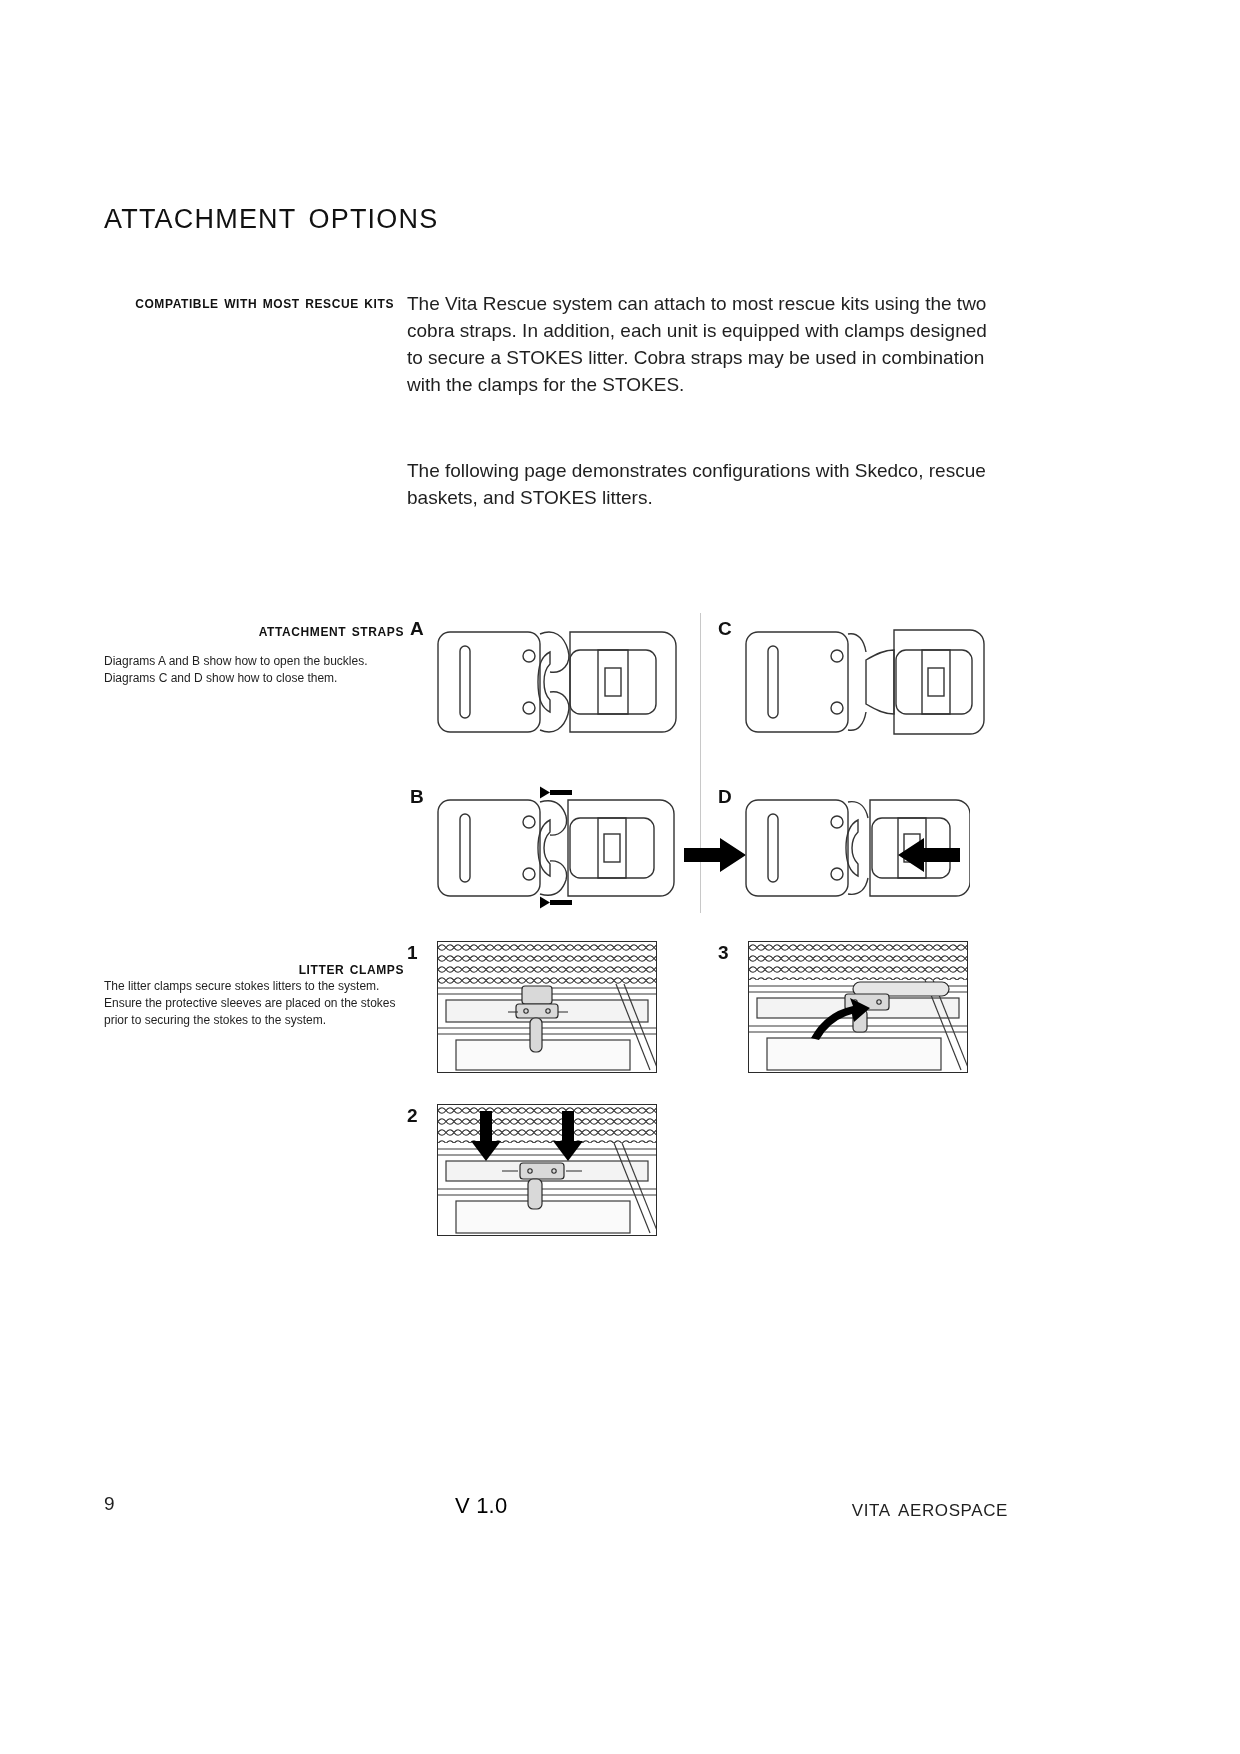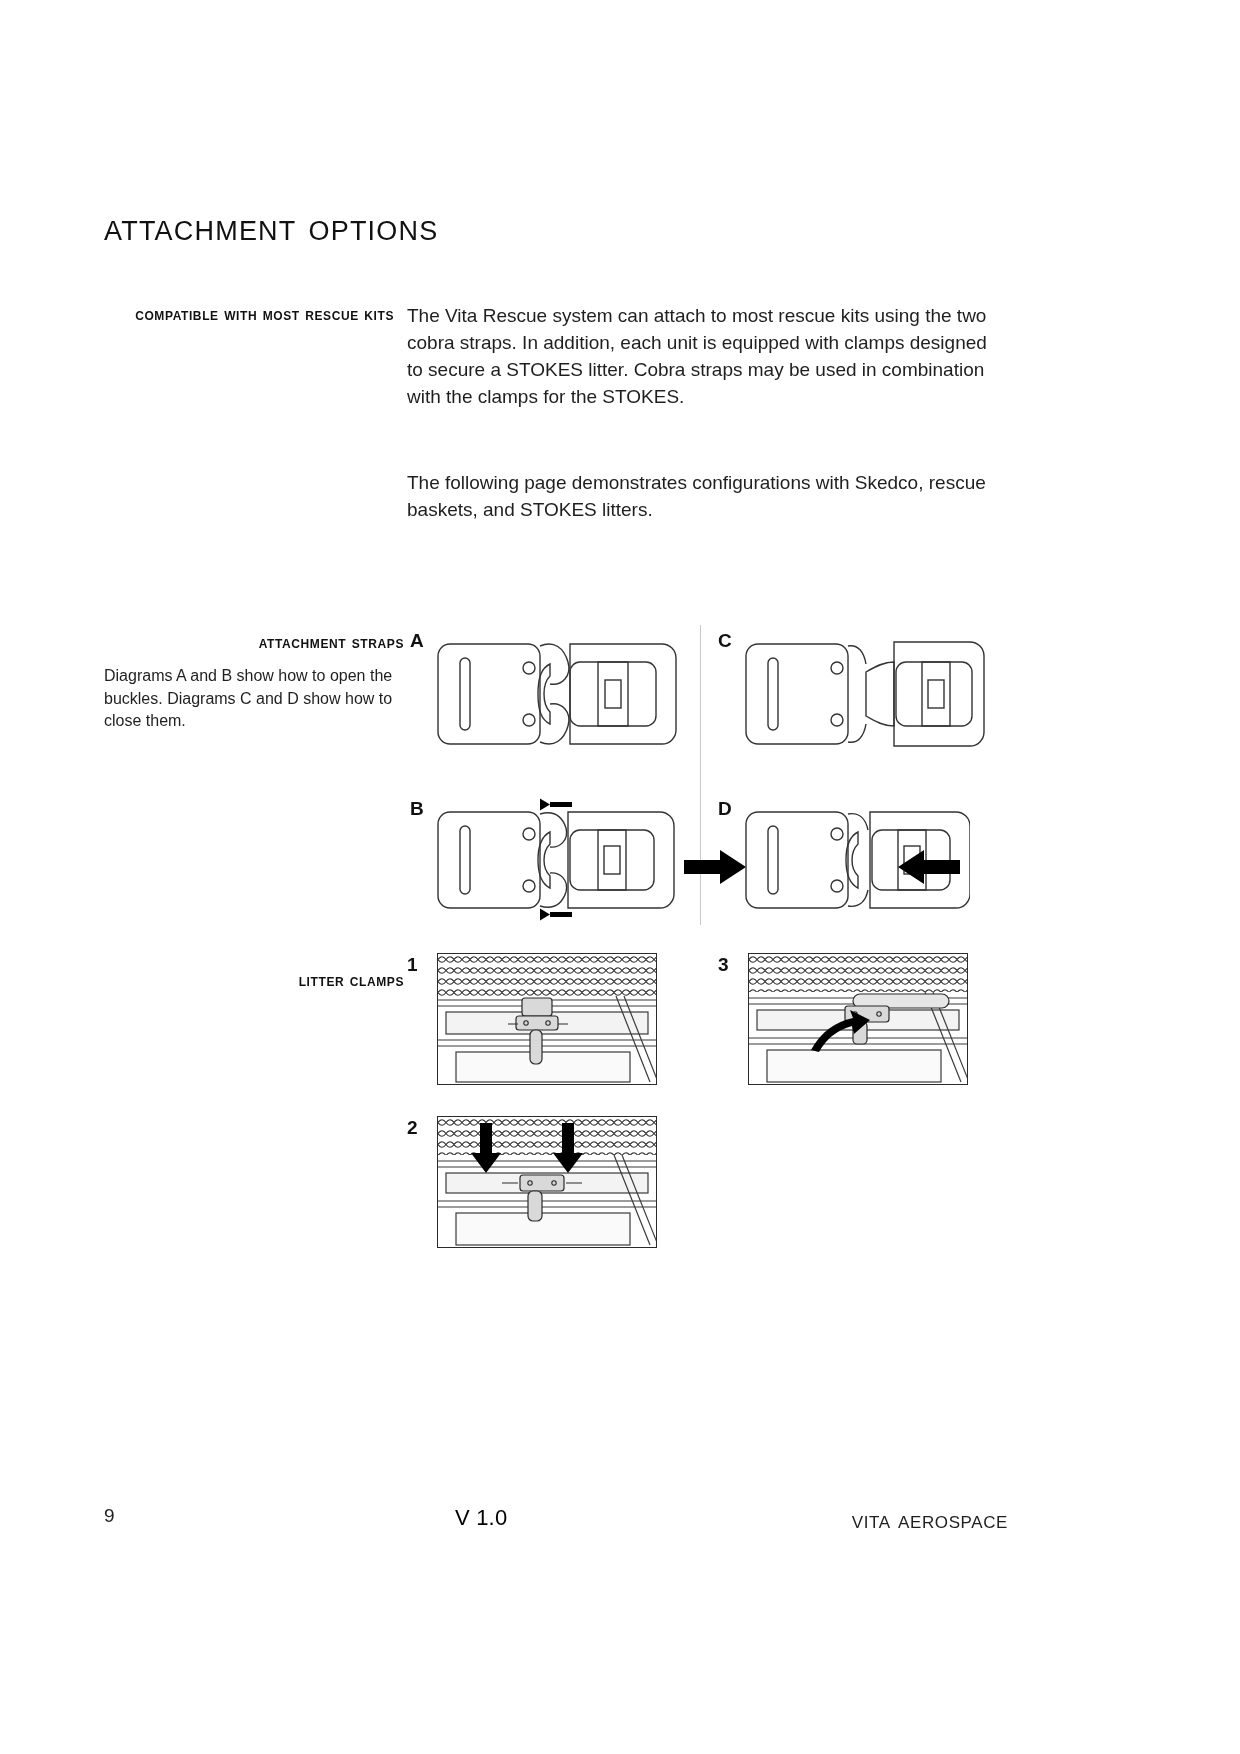--- a/index.html
+++ b/index.html
@@ -6,21 +6,21 @@
   body{
     width:1240px;height:1754px;
     background:#ffffff;
     font-family:"Liberation Sans", sans-serif;
     color:#1b1b1b;
     position:relative;
     overflow:hidden;
   }
   .page{
     position:absolute;
-    left:0;top:12px;
+    left:0;top:0;
     width:1240px;height:1740px;
   }
 
   
   .page-title{
     position:absolute;
     left:104px; top:193px;
     font-size:39px;
     font-weight:400;
     letter-spacing:1.2px;
@@ -47,21 +47,21 @@
   
   .body-text{
     position:absolute;
     font-size:19px;
     font-weight:400;
     line-height:1.42;
     color:#1f1f1f;
   }
   .body-sm{
     position:absolute;
-    font-size:16px;
+    font-size:12px;
     font-weight:400;
     line-height:1.42;
     color:#1f1f1f;
   }
 
   
   .fig-label{
     position:absolute;
     font-size:19px;
     font-weight:700;
@@ -221,20 +221,21 @@
   </div>
 
   <div class="fig" style="left:898px; top:838px;">
     <svg width="62" height="34" viewBox="0 0 62 34">
       <path d="M62,10 h-36 v-10 l-26,17 26,17 v-10 h36 z" fill="#000"></path>
     </svg>
   </div>
 
   <div class="sec-head" style="left:104px; top:942px; width:300px;margin-top:15px;">Litter Clamps</div>
 
+  <div class="body-sm" style="left:104px; top:978px; width:300px;">The litter clamps secure stokes litters to the system.  Ensure the protective sleeves are placed on the stokes prior to securing the stokes to the system.</div>
 
   <div class="fig-label" style="left:407px; top:942px;">1</div>
   <div class="photo" style="left:437px; top:941px; width:218px; height:130px;">
     <svg width="218" height="130" viewBox="0 0 218 130">
       <defs>
         <pattern id="mesh1" width="16" height="11" patternUnits="userSpaceOnUse">
           <path d="M0,5.5 q4,-5.5 8,0 q4,5.5 8,0" fill="none" stroke="#2a2a2a" stroke-width="1.1"></path>
           <path d="M0,5.5 q4,5.5 8,0 q4,-5.5 8,0" fill="none" stroke="#2a2a2a" stroke-width="1.1"></path>
         </pattern>
       </defs>

